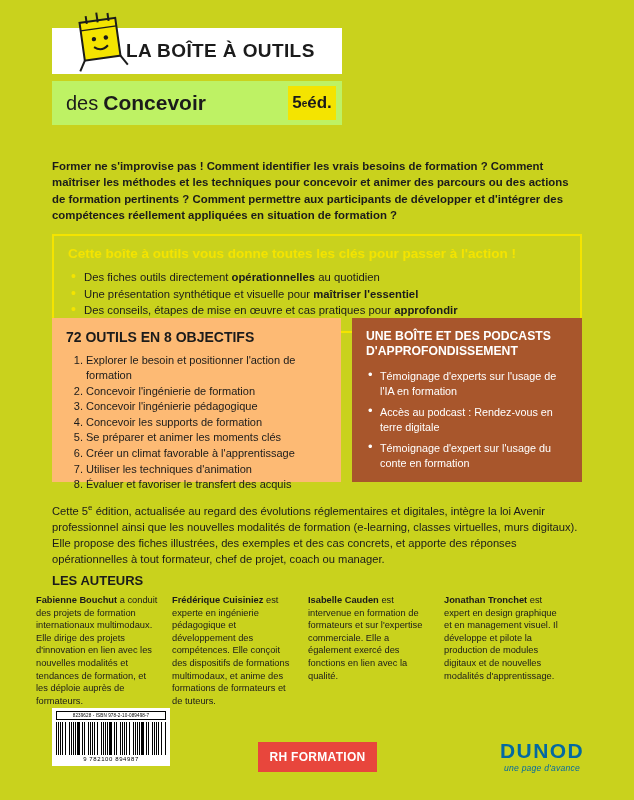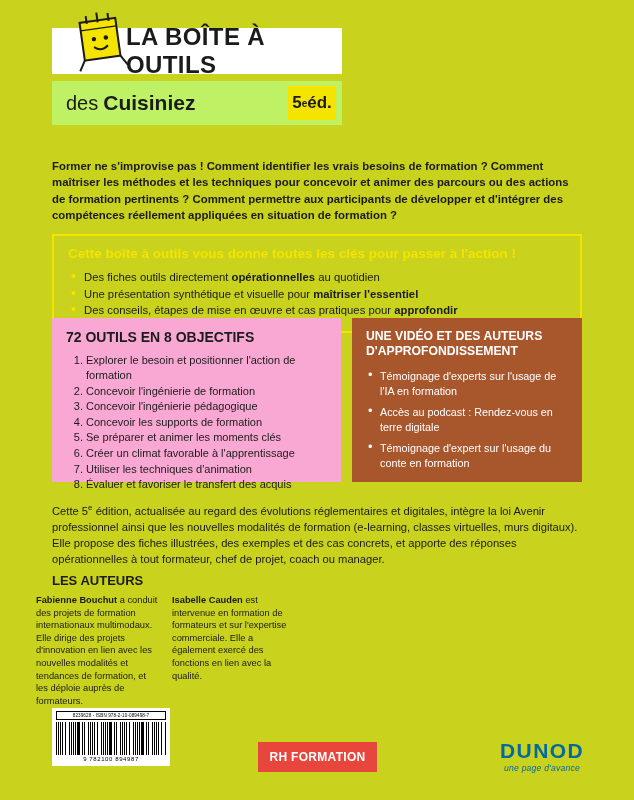--- a/index.html
+++ b/index.html
@@ -21,21 +21,21 @@
     width: 290px;
   }
   .title-row1 {
     background: #ffffff;
     height: 46px;
     display: flex; align-items: center;
     padding-left: 74px;
     margin-bottom: 7px;
   }
   .title-row1 .t1 {
-    font-size: 24px; font-weight: bold; letter-spacing: .4px;
+    font-size: 19px; font-weight: bold; letter-spacing: .4px;
     color: #1b1b1b;
   }
   .title-row2 {
     background: #bef264;
     height: 44px;
     display: flex; align-items: center;
     padding-left: 14px;
     position: relative;
   }
   .title-row2 .t2a { font-size: 20px; color:#1b1b1b; }
@@ -94,21 +94,21 @@
     position: absolute; left: 3px; top: -1px;
     color: #f4e400; font-size: 14px; line-height: 16.5px;
   }
   .key-list b { font-weight: bold; }
 
   
   .tools-box {
     position: absolute;
     left: 52px; top: 318px;
     width: 289px; height: 164px;
-    background: #f9a8d4;
+    background: #fdba74;
     padding: 11px 10px 10px 14px;
   }
   .tools-title {
     font-size: 14px; font-weight: bold; color:#1b1b1b;
     margin-bottom: 8px;
   }
   .tools-list { margin: 0; padding-left: 20px; }
   .tools-list li {
     font-size: 11px;
     line-height: 15.1px;
@@ -251,21 +251,21 @@
         <line x1="39" y1="8" x2="39" y2="16" stroke="#1b1b1b" stroke-width="2"></line>
         <line x1="10" y1="52" x2="4" y2="62" stroke="#1b1b1b" stroke-width="2"></line>
         <line x1="46" y1="52" x2="52" y2="62" stroke="#1b1b1b" stroke-width="2"></line>
       </g>
     </svg>
     <div class="title-row1">
       <span class="t1">LA BOÎTE À OUTILS</span>
     </div>
     <div class="title-row2">
       <span class="t2a">des</span>
-      <span class="t2b">Cuisiniez</span>
+      <span class="t2b">Concevoir</span>
       <span class="edition-badge">
         <span>5</span>
           <sup>e</sup>
           <span> éd.</span>
       </span>
     </div>
   </div>
 
   <div class="intro">Former ne s'improvise pas ! Comment identifier les vrais besoins de formation ? Comment maîtriser les méthodes et les techniques pour concevoir et animer des parcours ou des actions de formation pertinents ? Comment permettre aux participants de développer et d'intégrer des compétences réellement appliquées en situation de formation ?</div>
 
@@ -286,37 +286,43 @@
       <li>Concevoir l'ingénierie pédagogique</li>
       <li>Concevoir les supports de formation</li>
       <li>Se préparer et animer les moments clés</li>
       <li>Créer un climat favorable à l'apprentissage</li>
       <li>Utiliser les techniques d'animation</li>
       <li>Évaluer et favoriser le transfert des acquis</li>
     </ol>
   </div>
 
   <div class="video-box">
-    <div class="video-title">UNE VIDÉO ET DES AUTEURS D'APPROFONDISSEMENT</div>
+    <div class="video-title">UNE BOÎTE ET DES PODCASTS D'APPROFONDISSEMENT</div>
     <ul class="video-list">
       <li>Témoignage d'experts sur l'usage de l'IA en formation</li>
       <li>Accès au podcast : Rendez-vous en terre digitale</li>
       <li>Témoignage d'expert sur l'usage du conte en formation</li>
     </ul>
   </div>
 
   <div class="edition-para">Cette 5<sup>e</sup> édition, actualisée au regard des évolutions réglementaires et digitales, intègre la loi Avenir professionnel ainsi que les nouvelles modalités de formation (e-learning, classes virtuelles, murs digitaux). Elle propose des fiches illustrées, des exemples et des cas concrets, et apporte des réponses opérationnelles à tout formateur, chef de projet, coach ou manager.</div>
 
   <div class="authors-head">LES AUTEURS</div>
   <div class="authors">
     <div class="author">
       <b>Fabienne Bouchut</b><span> a conduit des projets de formation internationaux multimodaux. Elle dirige des projets d'innovation en lien avec les nouvelles modalités et tendances de formation, et les déploie auprès de formateurs.</span>
     </div>
     <div class="author">
+      <b>Frédérique Cuisiniez</b><span> est experte en ingénierie pédagogique et développement des compétences. Elle conçoit des dispositifs de formations multimodaux, et anime des formations de formateurs et de tuteurs.</span>
+    </div>
+    <div class="author">
       <b>Isabelle Cauden</b><span> est intervenue en formation de formateurs et sur l'expertise commerciale. Elle a également exercé des fonctions en lien avec la qualité.</span>
+    </div>
+    <div class="author">
+      <b>Jonathan Tronchet</b><span> est expert en design graphique et en management visuel. Il développe et pilote la production de modules digitaux et de nouvelles modalités d'apprentissage.</span>
     </div>
   </div>
 
   <div class="barcode-box">
     <div class="barcode-isbn">8239628 - ISBN 978-2-10-089498-7</div>
     <div class="barcode-bars"></div>
     <div class="barcode-num">9 782100 894987</div>
   </div>
 
   <div class="rh-box">RH FORMATION</div>

